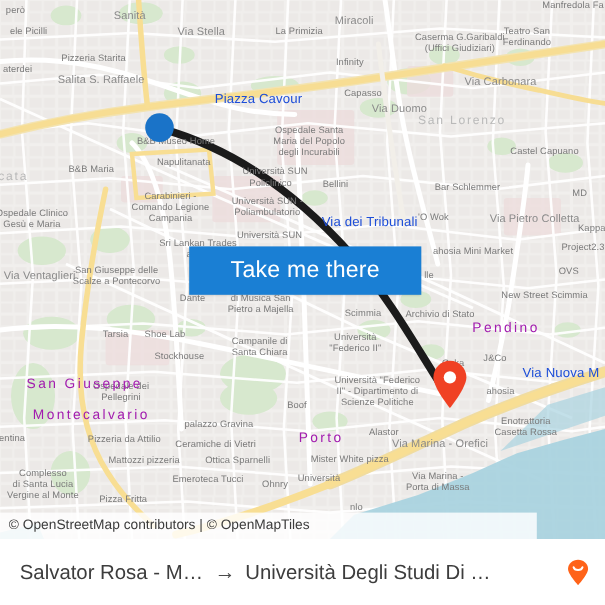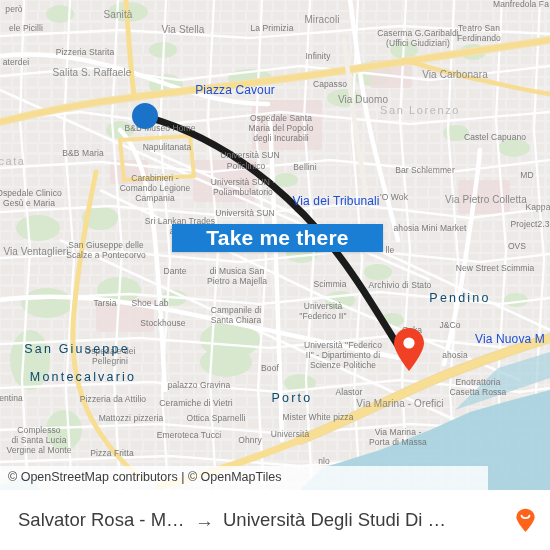--- a/index.html
+++ b/index.html
@@ -38,21 +38,21 @@
     transform: translate(-50%, -50%);
     letter-spacing: 0.01em;
     pointer-events: none;
   }
   .maplabel.poi { color: #7a7a7a; }
   .maplabel.road {
     color: #8a8a8a;
     font-size: 10px;
   }
   .maplabel.area {
-    color: #0c4a6e;
+    color: #a21caf;
     font-size: 12.5px;
     letter-spacing: 2.2px;
   }
   .maplabel.area-sm {
     color: #b9b9b9;
     font-size: 11px;
     letter-spacing: 1.6px;
   }
   .maplabel.big-road {
     color: #1d4ed8;
@@ -85,33 +85,32 @@
     font-size: 12.5px;
     color: #3c3c3c;
     background: rgba(255,255,255,0.82);
     font-family: "Liberation Sans", sans-serif;
   }
 
   
   #cta {
     position: absolute;
     left: 172px; top: 224px;
-    width: 211px; height: 28px;
+    width: 211px; height: 44px;
     background: #1a7fd4;
     border: none;
     color: #ffffff;
     font-size: 21px;
     font-family: "Liberation Sans", sans-serif;
     letter-spacing: 0.2px;
     cursor: pointer;
     display: flex;
     align-items: center;
     justify-content: center;
     box-shadow: 0 1px 2px rgba(0,0,0,0.18);
-    font-weight: bold;
   }
 
   
   #footer {
     position: absolute;
     left: 0; top: 490px;
     width: 550px; height: 60px;
     background: #ffffff;
     display: flex;
     align-items: center;

